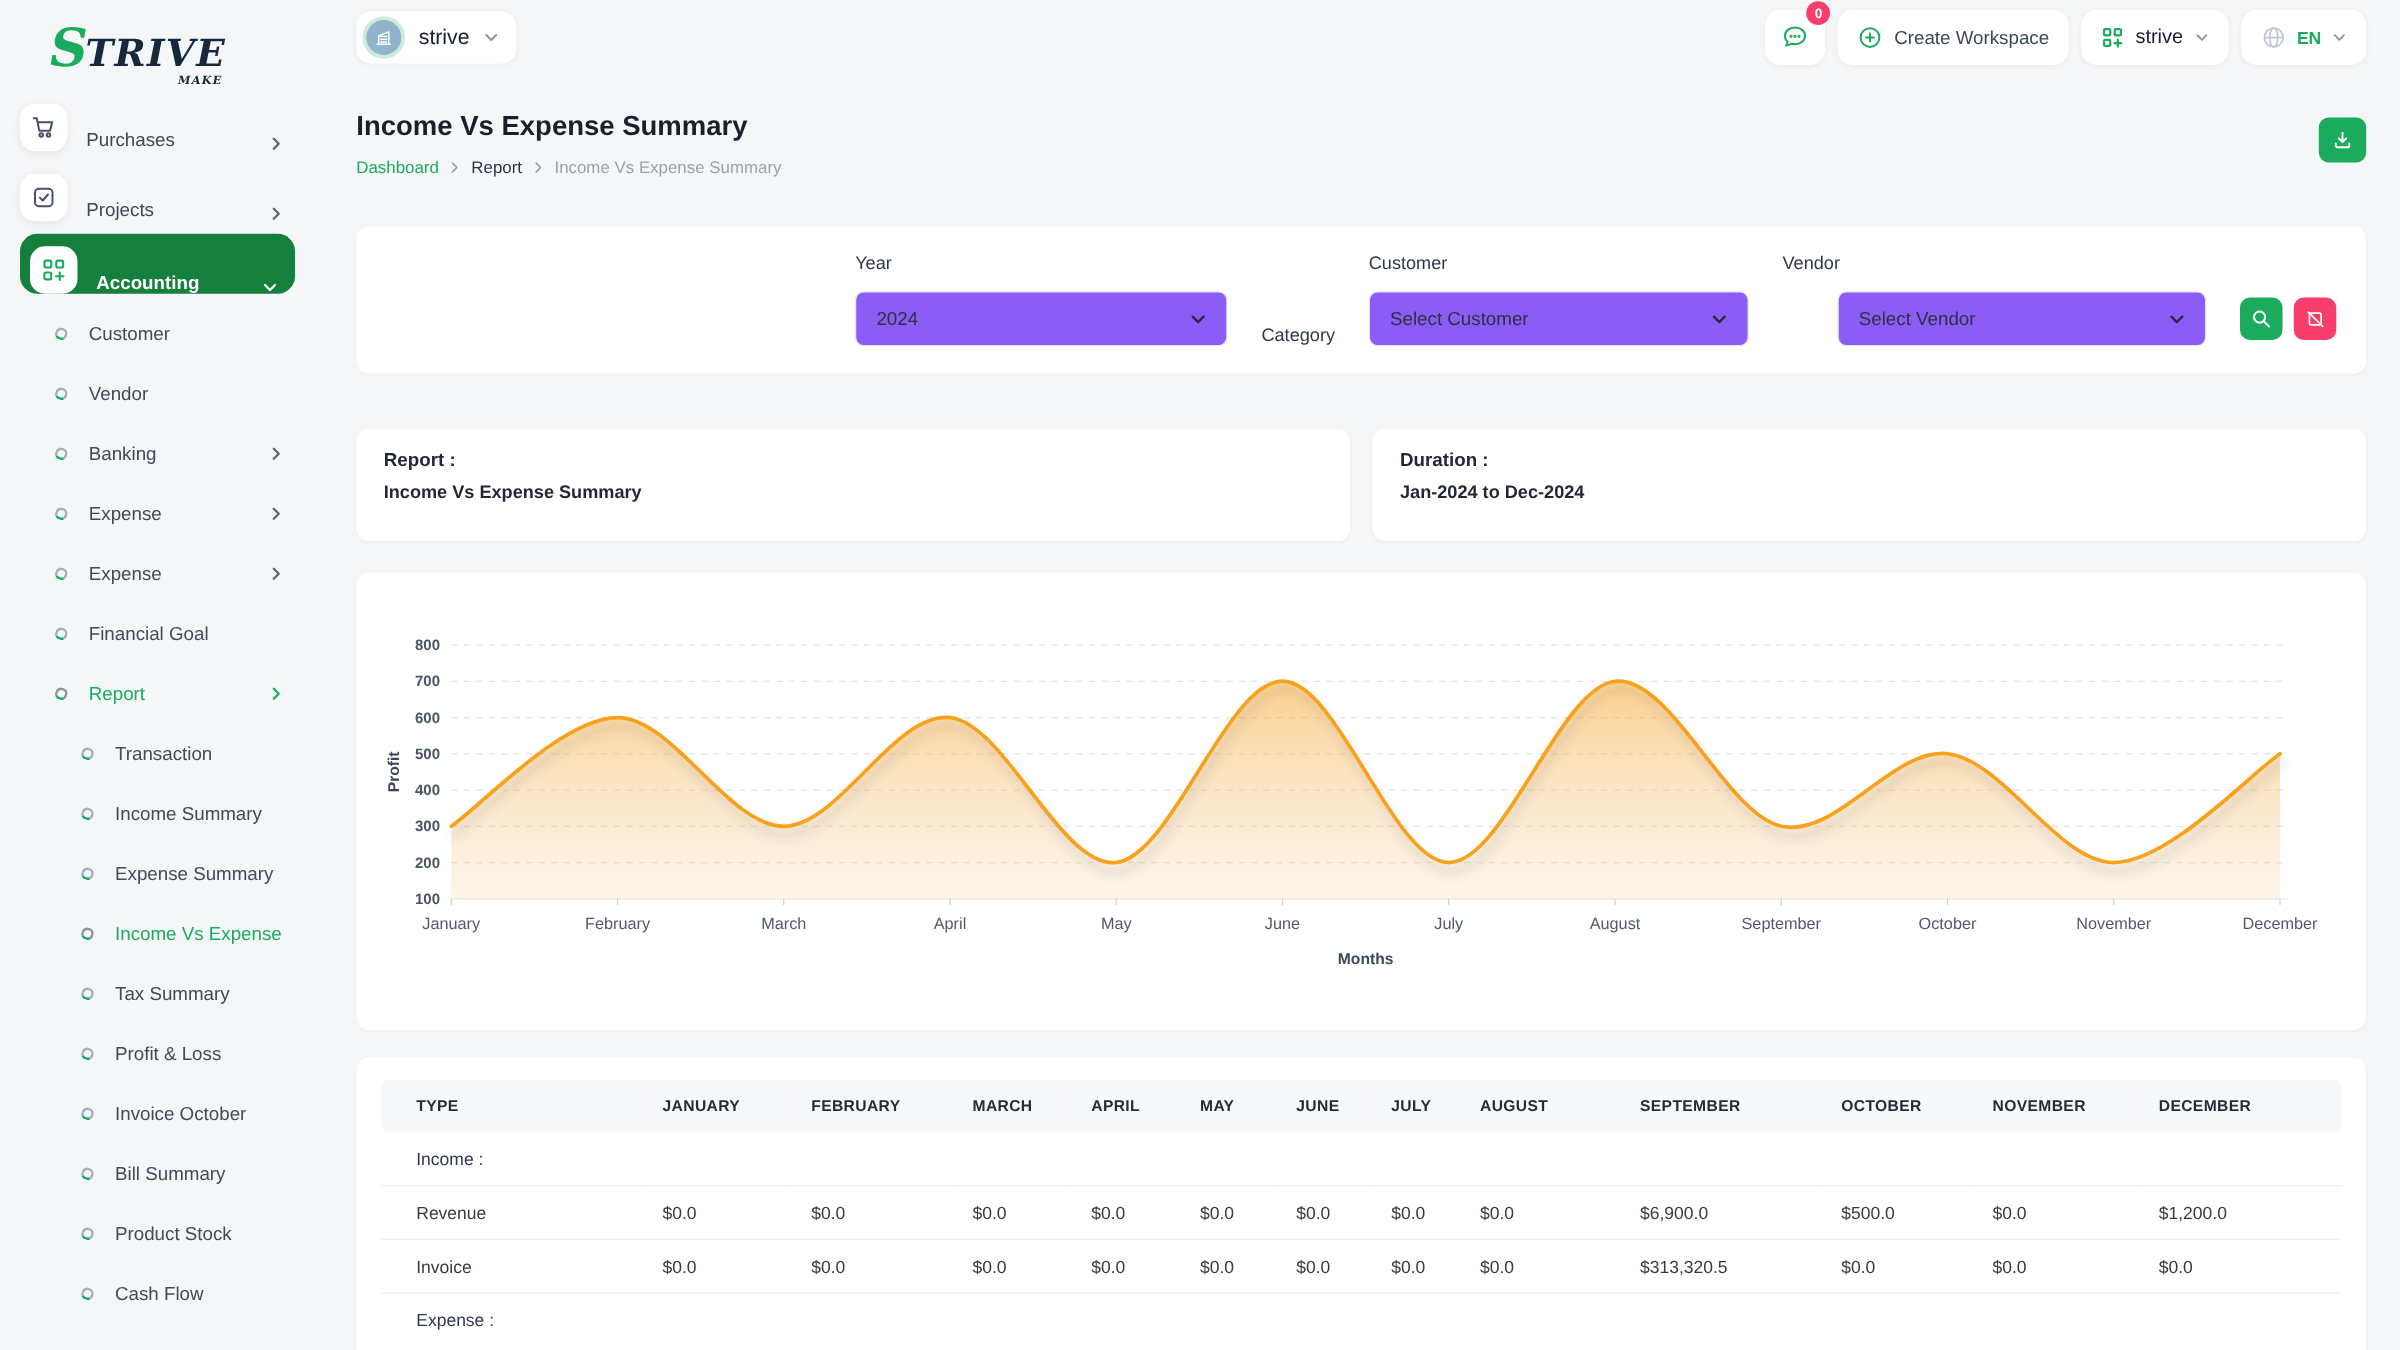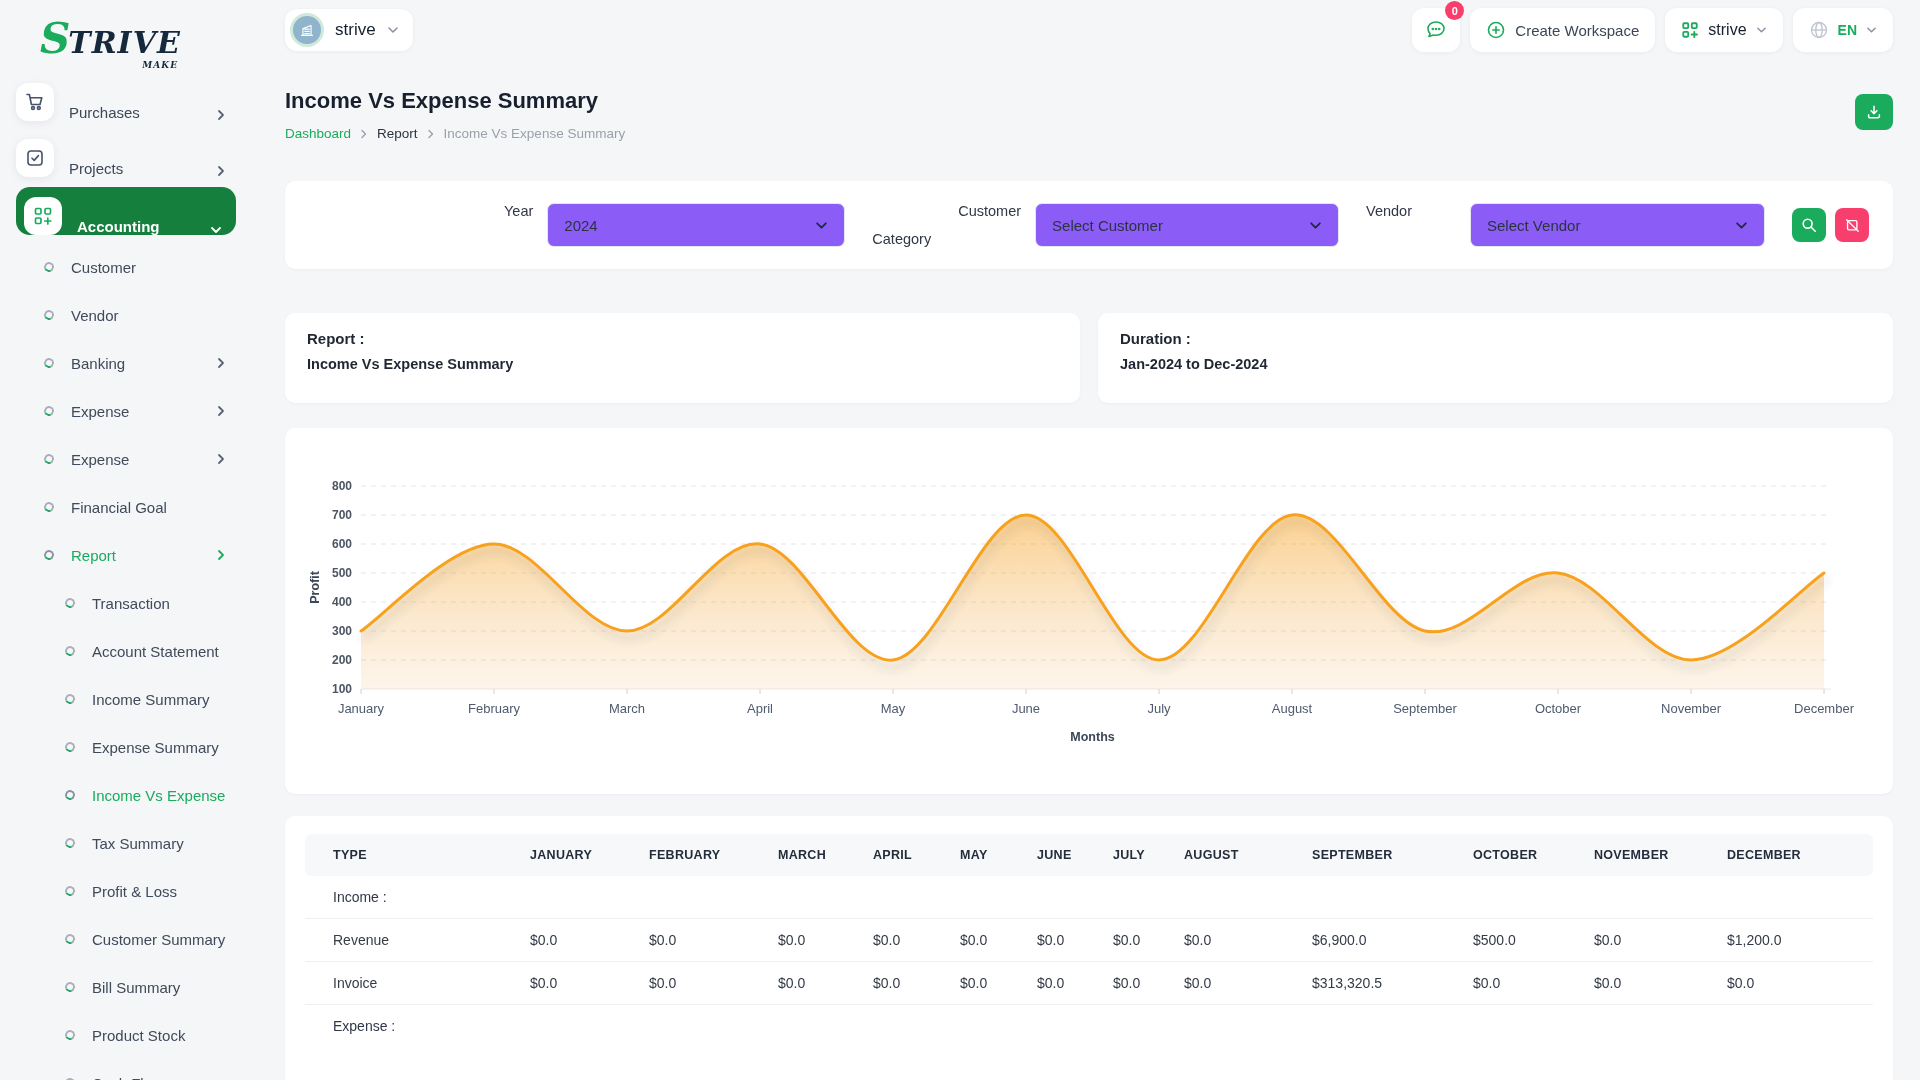--- a/index.html
+++ b/index.html
@@ -59,21 +59,21 @@
   .breadcrumb { display: flex; align-items: center; gap: 9px; margin-top: 12px; font-size: 13.5px; }
   .bc-home { color: #1aab5c; text-decoration: none; cursor: pointer; }
   .bc-sep { color: #9aa1ad; display: flex; }
   .bc-section { color: #2b3445; cursor: pointer; }
   .bc-current { color: #9aa1ad; }
   .download-btn { position: absolute; right: 0; top: 6px; width: 38px; height: 36px; background: #1aab5c; border: none; border-radius: 8px; color: #fff; display: flex; align-items: center; justify-content: center; cursor: pointer; }
 
   .card { background: #fff; border-radius: 10px; box-shadow: 0 1px 3px rgba(25,32,45,.04); }
 
   .filter-card { margin-top: 40px; padding: 22px 24px; display: flex; justify-content: flex-end; align-items: flex-end; gap: 27px; }
-  .field { display: flex; flex-direction: row; gap: 14px; }
+  .field { display: flex; flex-direction: column; gap: 14px; }
   .field-label { font-size: 14.5px; color: #2f3847; }
   .select { height: 44px; border: 1px solid #e4e7ec; border-radius: 7px; background: #8b5cf6; display: flex; align-items: center; justify-content: space-between; padding: 0 16px; font-size: 15px; color: #2b3340; cursor: pointer; }
   .select .chev { color: #222b3a; }
   .w-year { width: 298px; } .w-cat { width: 296px; } .w-cust { width: 304px; } .w-vend { width: 295px; margin-left: 44px; }
   .filter-actions { display: flex; gap: 9px; margin-bottom: 5px; }
   .act-btn { width: 34px; height: 34px; border: none; border-radius: 8px; color: #fff; display: flex; align-items: center; justify-content: center; cursor: pointer; }
   .act-search { background: #1aab5c; }
   .act-reset { background: #f73e6c; }
 
   .summary-row { display: flex; gap: 18px; margin-top: 44px; }
@@ -202,45 +202,41 @@
               </svg>
             </span>
         </li>
 
         <li class="sub-item lvl2">
           <span class="bullet"></span>
           <span class="sub-label">Transaction</span>
         </li>
         <li class="sub-item lvl2">
           <span class="bullet"></span>
-          <span class="sub-label">Account Statement</span>
-        </li>
-        <li class="sub-item lvl2">
-          <span class="bullet"></span>
           <span class="sub-label">Income Summary</span>
         </li>
         <li class="sub-item lvl2">
           <span class="bullet"></span>
           <span class="sub-label">Expense Summary</span>
         </li>
         <li class="sub-item lvl2 active">
           <span class="bullet"></span>
           <span class="sub-label">Income Vs Expense</span>
         </li>
         <li class="sub-item lvl2">
           <span class="bullet"></span>
           <span class="sub-label">Tax Summary</span>
         </li>
         <li class="sub-item lvl2">
           <span class="bullet"></span>
           <span class="sub-label">Profit &amp; Loss</span>
         </li>
         <li class="sub-item lvl2">
           <span class="bullet"></span>
-          <span class="sub-label">Customer Summary</span>
+          <span class="sub-label">Invoice October</span>
         </li>
         <li class="sub-item lvl2">
           <span class="bullet"></span>
           <span class="sub-label">Bill Summary</span>
         </li>
         <li class="sub-item lvl2">
           <span class="bullet"></span>
           <span class="sub-label">Product Stock</span>
         </li>
         <li class="sub-item lvl2">

